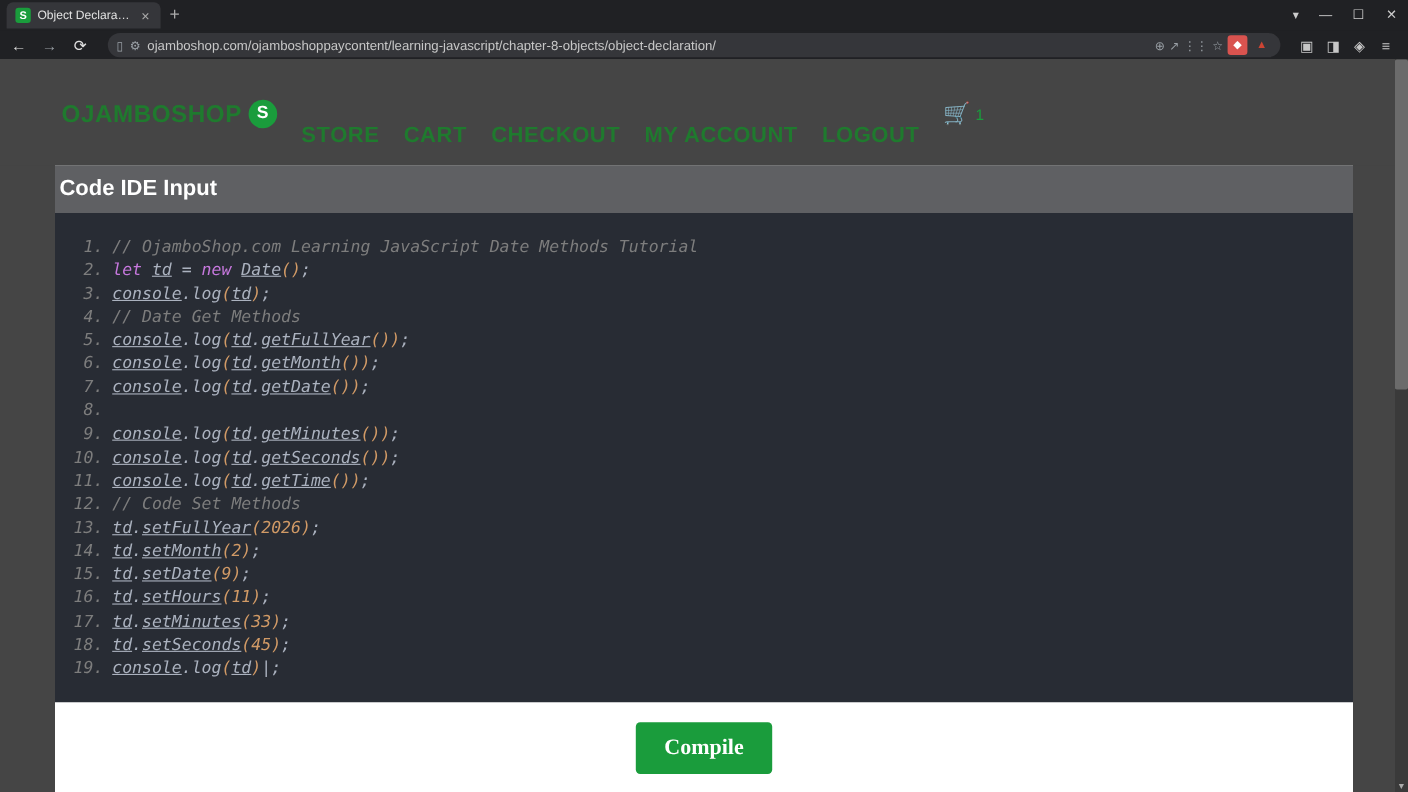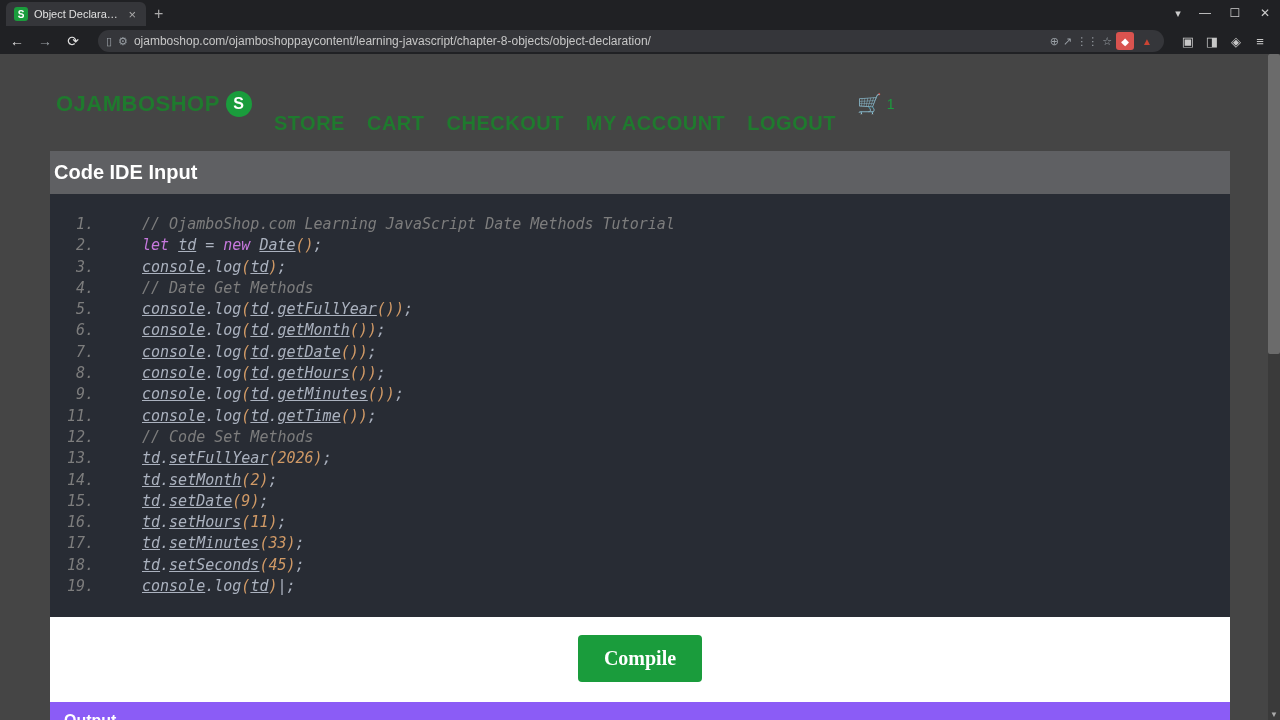--- a/index.html
+++ b/index.html
@@ -39,21 +39,21 @@
 .cart-wrap { display: flex; align-items: center; gap: 4px; }
 .cart-icon { color: #1a9c3c; font-size: 20px; }
 .cart-cnt { color: #1a9c3c; font-size: 14px; }
 
 .content { background: #fff; margin: 0 50px; padding: 0; }
 .panel-header { background: #5f6063; color: #fff; font-weight: 700; padding: 10px 4px; font-size: 20px; }
 .code-box { background: #282c34; padding: 20px 16px; font-family: "Consolas", "Monaco", monospace; font-size: 15px; line-height: 1.42; }
 .code-line { display: flex; }
 .ln { color: #7d7d7d; width: 28px; text-align: right; font-style: italic; user-select: none; }
 .ln::after { content: "."; }
-.code { padding-left: 8px; white-space: pre; font-style: italic; margin-left: 40px; }
+.code { padding-left: 8px; white-space: pre; font-style: italic; }
 .tk-comment { color: #7d7d7d; }
 .tk-kw { color: #c678dd; }
 .tk-id { color: #abb2bf; text-decoration: underline; }
 .tk-fn { color: #abb2bf; }
 .tk-paren { color: #d19a66; }
 .tk-plain { color: #abb2bf; }
 .tk-num { color: #d19a66; }
 
 .compile-row { background: #fff; padding: 18px 0; display: flex; justify-content: center; }
 .compile-btn { background: #1a9c3c; color: #fff; font-size: 20px; font-family: Georgia, serif; font-weight: 600; padding: 12px 26px; border: none; border-radius: 4px; cursor: pointer; }
@@ -153,25 +153,28 @@
         <div class="code-line">
           <span class="ln">6</span>
           <span class="code"><span class="tk-id">console</span><span class="tk-plain">.</span><span class="tk-fn">log</span><span class="tk-paren">(</span><span class="tk-id">td</span><span class="tk-plain">.</span><span class="tk-id">getMonth</span><span class="tk-paren">(</span><span class="tk-paren">)</span><span class="tk-paren">)</span><span class="tk-plain">;</span></span>
         </div>
         <div class="code-line">
           <span class="ln">7</span>
           <span class="code"><span class="tk-id">console</span><span class="tk-plain">.</span><span class="tk-fn">log</span><span class="tk-paren">(</span><span class="tk-id">td</span><span class="tk-plain">.</span><span class="tk-id">getDate</span><span class="tk-paren">(</span><span class="tk-paren">)</span><span class="tk-paren">)</span><span class="tk-plain">;</span></span>
         </div>
         <div class="code-line">
           <span class="ln">8</span>
-          <span class="code"><span class="tk-id">console</span><span class="tk-plain">.</span><span class="tk-fn">log</span><span class="tk-paren">(</span><span class="tk-id">td</span><span class="tk-plain">.</span><span class="tk-id">getHours</span><span class="tk-paren">(</span><span class="tk-paren">)</span><span class="tk-paren">)</span><span class="tk-plain">;</span></span>
         </div>
         <div class="code-line">
           <span class="ln">9</span>
           <span class="code"><span class="tk-id">console</span><span class="tk-plain">.</span><span class="tk-fn">log</span><span class="tk-paren">(</span><span class="tk-id">td</span><span class="tk-plain">.</span><span class="tk-id">getMinutes</span><span class="tk-paren">(</span><span class="tk-paren">)</span><span class="tk-paren">)</span><span class="tk-plain">;</span></span>
+        </div>
+        <div class="code-line">
+          <span class="ln">10</span>
+          <span class="code"><span class="tk-id">console</span><span class="tk-plain">.</span><span class="tk-fn">log</span><span class="tk-paren">(</span><span class="tk-id">td</span><span class="tk-plain">.</span><span class="tk-id">getSeconds</span><span class="tk-paren">(</span><span class="tk-paren">)</span><span class="tk-paren">)</span><span class="tk-plain">;</span></span>
         </div>
         <div class="code-line">
           <span class="ln">11</span>
           <span class="code"><span class="tk-id">console</span><span class="tk-plain">.</span><span class="tk-fn">log</span><span class="tk-paren">(</span><span class="tk-id">td</span><span class="tk-plain">.</span><span class="tk-id">getTime</span><span class="tk-paren">(</span><span class="tk-paren">)</span><span class="tk-paren">)</span><span class="tk-plain">;</span></span>
         </div>
         <div class="code-line">
           <span class="ln">12</span>
           <span class="code"><span class="tk-comment">// Code Set Methods</span></span>
         </div>
         <div class="code-line">

